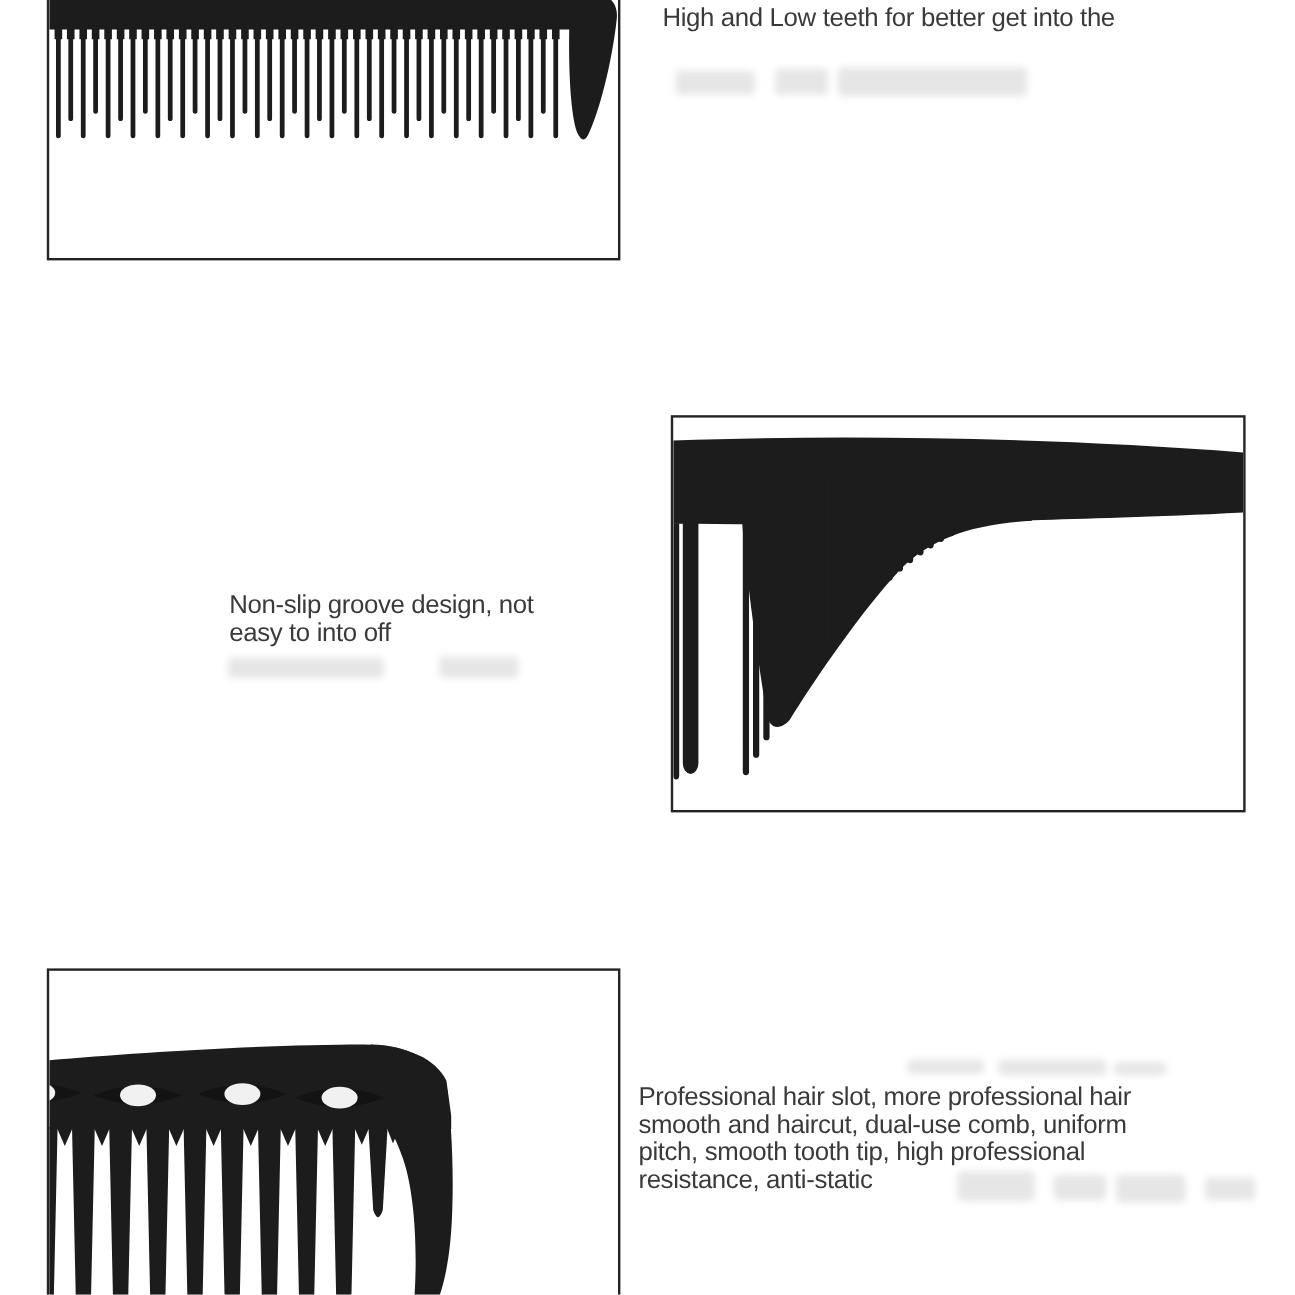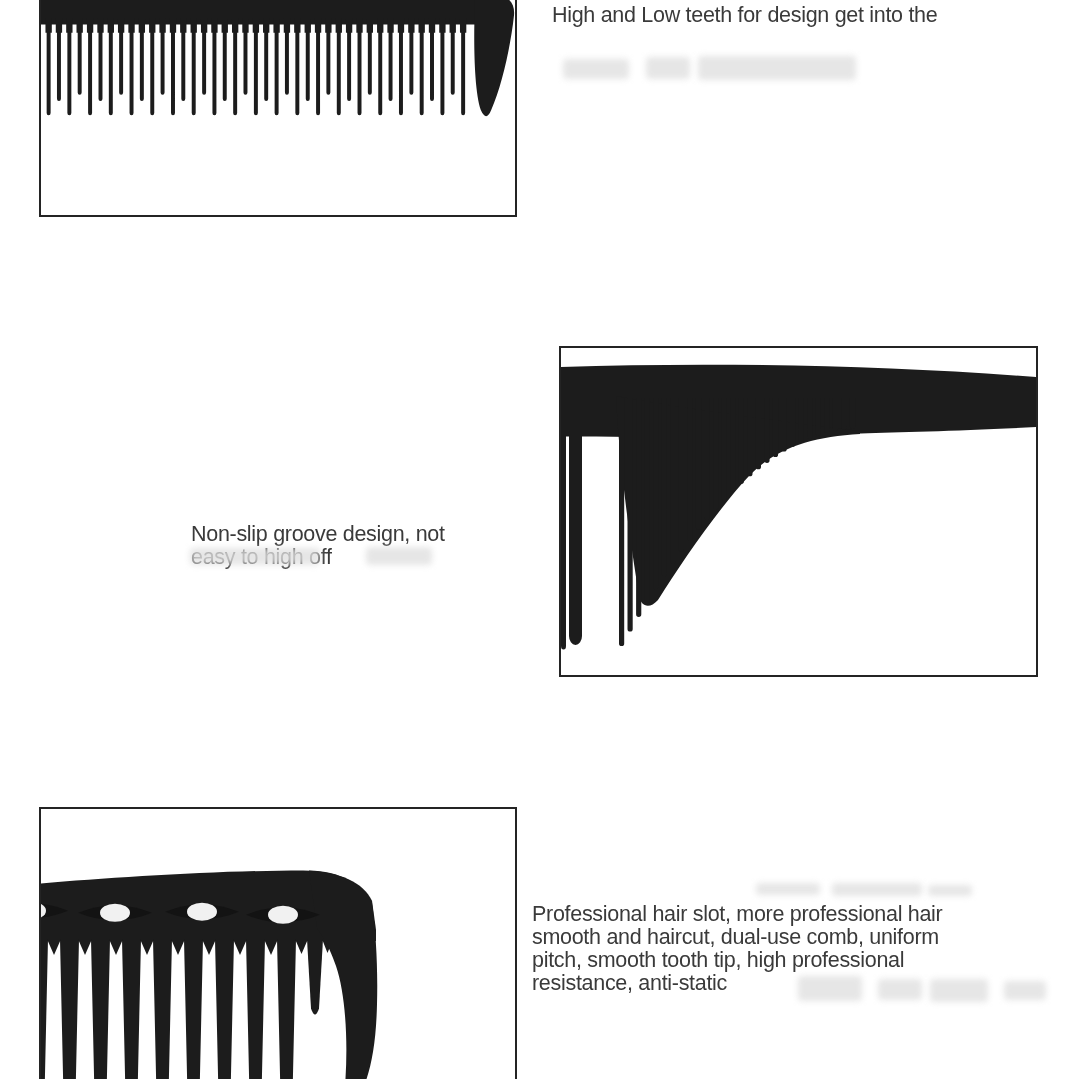--- a/index.html
+++ b/index.html
@@ -9,47 +9,47 @@
   .canvas{position:relative;width:1079px;height:1079px;overflow:hidden;
           background:var(--bg);font-family:"Liberation Sans",sans-serif;}
   .photo{position:absolute;box-sizing:border-box;border:2px solid var(--border);background:#fff;overflow:hidden;}
   .photo svg{display:block;width:100%;height:100%;}
   #photo-1{left:39px;top:-6px;width:478px;height:223px;}
   #photo-2{left:559px;top:346px;width:479px;height:331px;}
   #photo-3{left:39px;top:807px;width:478px;height:292px;}
   .caption{position:absolute;color:var(--text);font-size:21.5px;line-height:23px;letter-spacing:-0.3px;}
   .caption div{white-space:nowrap;}
   #caption-1{left:552px;top:4px;}
-  #caption-2{left:191px;top:523px;}
+  #caption-2{left:191px;top:493px;}
   #caption-3{left:532px;top:903px;}
   .ghost{position:absolute;background:var(--ghost);filter:blur(3px);border-radius:4px;opacity:.8;}
 </style>
 </head>
 <body>
 
 <div class="canvas">
 
   <div class="photo" id="photo-1">
     <svg id="comb1" viewBox="0 0 478 215" preserveAspectRatio="none">
         <path d="M0,0 H453 V28 H0 Z" fill="#1c1c1c"></path>
         <path d="M4.5,22 h6.4 v14 h-6.4 Z M5.7,22 h4 V114.8 a2,2.2 0 0 1 -4,0 Z M14.9,22 h6.4 v14 h-6.4 Z M16.1,22 h4 V100.8 a2,2.2 0 0 1 -4,0 Z M25.4,22 h6.4 v14 h-6.4 Z M26.6,22 h4 V114.8 a2,2.2 0 0 1 -4,0 Z M35.8,22 h6.4 v14 h-6.4 Z M37.0,22 h4 V94.8 a2,2.2 0 0 1 -4,0 Z M46.3,22 h6.4 v14 h-6.4 Z M47.5,22 h4 V114.8 a2,2.2 0 0 1 -4,0 Z M56.8,22 h6.4 v14 h-6.4 Z M58.0,22 h4 V100.8 a2,2.2 0 0 1 -4,0 Z M67.2,22 h6.4 v14 h-6.4 Z M68.4,22 h4 V114.8 a2,2.2 0 0 1 -4,0 Z M77.6,22 h6.4 v14 h-6.4 Z M78.8,22 h4 V94.8 a2,2.2 0 0 1 -4,0 Z M88.1,22 h6.4 v14 h-6.4 Z M89.3,22 h4 V114.8 a2,2.2 0 0 1 -4,0 Z M98.5,22 h6.4 v14 h-6.4 Z M99.7,22 h4 V100.8 a2,2.2 0 0 1 -4,0 Z M109.0,22 h6.4 v14 h-6.4 Z M110.2,22 h4 V114.8 a2,2.2 0 0 1 -4,0 Z M119.4,22 h6.4 v14 h-6.4 Z M120.6,22 h4 V94.8 a2,2.2 0 0 1 -4,0 Z M129.9,22 h6.4 v14 h-6.4 Z M131.1,22 h4 V114.8 a2,2.2 0 0 1 -4,0 Z M140.3,22 h6.4 v14 h-6.4 Z M141.5,22 h4 V100.8 a2,2.2 0 0 1 -4,0 Z M150.8,22 h6.4 v14 h-6.4 Z M152.0,22 h4 V114.8 a2,2.2 0 0 1 -4,0 Z M161.3,22 h6.4 v14 h-6.4 Z M162.5,22 h4 V94.8 a2,2.2 0 0 1 -4,0 Z M171.7,22 h6.4 v14 h-6.4 Z M172.9,22 h4 V114.8 a2,2.2 0 0 1 -4,0 Z M182.1,22 h6.4 v14 h-6.4 Z M183.3,22 h4 V100.8 a2,2.2 0 0 1 -4,0 Z M192.6,22 h6.4 v14 h-6.4 Z M193.8,22 h4 V114.8 a2,2.2 0 0 1 -4,0 Z M203.0,22 h6.4 v14 h-6.4 Z M204.2,22 h4 V94.8 a2,2.2 0 0 1 -4,0 Z M213.5,22 h6.4 v14 h-6.4 Z M214.7,22 h4 V114.8 a2,2.2 0 0 1 -4,0 Z M223.9,22 h6.4 v14 h-6.4 Z M225.1,22 h4 V100.8 a2,2.2 0 0 1 -4,0 Z M234.4,22 h6.4 v14 h-6.4 Z M235.6,22 h4 V114.8 a2,2.2 0 0 1 -4,0 Z M244.8,22 h6.4 v14 h-6.4 Z M246.0,22 h4 V94.8 a2,2.2 0 0 1 -4,0 Z M255.3,22 h6.4 v14 h-6.4 Z M256.5,22 h4 V114.8 a2,2.2 0 0 1 -4,0 Z M265.8,22 h6.4 v14 h-6.4 Z M267.0,22 h4 V100.8 a2,2.2 0 0 1 -4,0 Z M276.2,22 h6.4 v14 h-6.4 Z M277.4,22 h4 V114.8 a2,2.2 0 0 1 -4,0 Z M286.6,22 h6.4 v14 h-6.4 Z M287.8,22 h4 V94.8 a2,2.2 0 0 1 -4,0 Z M297.1,22 h6.4 v14 h-6.4 Z M298.3,22 h4 V114.8 a2,2.2 0 0 1 -4,0 Z M307.5,22 h6.4 v14 h-6.4 Z M308.7,22 h4 V100.8 a2,2.2 0 0 1 -4,0 Z M318.0,22 h6.4 v14 h-6.4 Z M319.2,22 h4 V114.8 a2,2.2 0 0 1 -4,0 Z M328.4,22 h6.4 v14 h-6.4 Z M329.6,22 h4 V94.8 a2,2.2 0 0 1 -4,0 Z M338.9,22 h6.4 v14 h-6.4 Z M340.1,22 h4 V114.8 a2,2.2 0 0 1 -4,0 Z M349.3,22 h6.4 v14 h-6.4 Z M350.5,22 h4 V100.8 a2,2.2 0 0 1 -4,0 Z M359.8,22 h6.4 v14 h-6.4 Z M361.0,22 h4 V114.8 a2,2.2 0 0 1 -4,0 Z M370.3,22 h6.4 v14 h-6.4 Z M371.5,22 h4 V94.8 a2,2.2 0 0 1 -4,0 Z M380.7,22 h6.4 v14 h-6.4 Z M381.9,22 h4 V114.8 a2,2.2 0 0 1 -4,0 Z M391.1,22 h6.4 v14 h-6.4 Z M392.3,22 h4 V100.8 a2,2.2 0 0 1 -4,0 Z M401.6,22 h6.4 v14 h-6.4 Z M402.8,22 h4 V114.8 a2,2.2 0 0 1 -4,0 Z M412.0,22 h6.4 v14 h-6.4 Z M413.2,22 h4 V94.8 a2,2.2 0 0 1 -4,0 Z M422.5,22 h6.4 v14 h-6.4 Z M423.7,22 h4 V114.8 a2,2.2 0 0 1 -4,0 Z " fill="#1c1c1c"></path>
         <path d="M437,0 L463,0 C473,1 478,9 477,19 C474,47 465,88 454,112 Q449,124 443.5,112 C437.5,95 436.5,55 437,28 Z" fill="#1c1c1c"></path>
       </svg>
   </div>
 
   <div class="caption" id="caption-1">
-    <div>High and Low teeth for design get into the</div>
+    <div>High and Low teeth for better get into the</div>
   </div>
   <div class="ghost" style="left:563px;top:59px;width:66px;height:20px;"></div>
   <div class="ghost" style="left:646px;top:57px;width:44px;height:22px;"></div>
   <div class="ghost" style="left:698px;top:56px;width:158px;height:24px;"></div>
 
   <div class="caption" id="caption-2">
     <div>Non-slip groove design, not</div>
-    <div>easy to high off</div>
+    <div>easy to into off</div>
   </div>
   <div class="ghost" style="left:190px;top:548px;width:130px;height:17px;"></div>
   <div class="ghost" style="left:366px;top:547px;width:66px;height:18px;"></div>
 
   <div class="photo" id="photo-2">
     <svg id="comb2" viewBox="0 0 475 327" preserveAspectRatio="none">
         <path d="M0,19 C150,14 320,17 475,29 L475,79 C400,83 340,84 300,85.5 C200,88.5 90,89.5 0,88.5 Z" fill="#1c1c1c"></path>
         <path d="M55,48 C130,62 240,76 299,83 L299,86 C250,89 215,100 188,128 C158,160 120,215 97,252 C88,262 80,258 78,248 C68,185 58,115 55,48 Z" fill="#1c1c1c"></path>
         <path d="M58.0,50 h5.2 V295.4 a2.6,2.6 0 0 1 -5.2,0 Z M66.5,50 h5.2 V280.9 a2.6,2.6 0 0 1 -5.2,0 Z M75.1,50 h5.2 V266.3 a2.6,2.6 0 0 1 -5.2,0 Z M83.6,50 h5.2 V252.2 a2.6,2.6 0 0 1 -5.2,0 Z M92.2,50 h5.2 V238.7 a2.6,2.6 0 0 1 -5.2,0 Z M100.7,50 h5.2 V225.7 a2.6,2.6 0 0 1 -5.2,0 Z M109.3,50 h5.2 V213.2 a2.6,2.6 0 0 1 -5.2,0 Z M117.8,50 h5.2 V201.3 a2.6,2.6 0 0 1 -5.2,0 Z M126.4,50 h5.2 V189.9 a2.6,2.6 0 0 1 -5.2,0 Z M134.9,50 h5.2 V179.1 a2.6,2.6 0 0 1 -5.2,0 Z M143.5,50 h5.2 V168.9 a2.6,2.6 0 0 1 -5.2,0 Z M152.1,50 h5.2 V159.1 a2.6,2.6 0 0 1 -5.2,0 Z M160.6,50 h5.2 V150.0 a2.6,2.6 0 0 1 -5.2,0 Z M169.2,50 h5.2 V141.3 a2.6,2.6 0 0 1 -5.2,0 Z M177.7,50 h5.2 V133.3 a2.6,2.6 0 0 1 -5.2,0 Z M186.3,50 h5.2 V125.7 a2.6,2.6 0 0 1 -5.2,0 Z M194.8,50 h5.2 V118.7 a2.6,2.6 0 0 1 -5.2,0 Z M203.4,50 h5.2 V112.3 a2.6,2.6 0 0 1 -5.2,0 Z M211.9,50 h5.2 V106.4 a2.6,2.6 0 0 1 -5.2,0 Z M220.5,50 h5.2 V101.0 a2.6,2.6 0 0 1 -5.2,0 Z M229.0,50 h5.2 V96.2 a2.6,2.6 0 0 1 -5.2,0 Z M237.6,50 h5.2 V92.0 a2.6,2.6 0 0 1 -5.2,0 Z M246.1,50 h5.2 V88.2 a2.6,2.6 0 0 1 -5.2,0 Z M254.7,50 h5.2 V85.1 a2.6,2.6 0 0 1 -5.2,0 Z M263.2,50 h5.2 V82.5 a2.6,2.6 0 0 1 -5.2,0 Z M271.8,50 h5.2 V80.4 a2.6,2.6 0 0 1 -5.2,0 Z M280.3,50 h5.2 V78.8 a2.6,2.6 0 0 1 -5.2,0 Z M288.9,50 h5.2 V77.9 a2.6,2.6 0 0 1 -5.2,0 Z " fill="#1c1c1c"></path>
         <path d="M0,88 h5 V298 a2.5,3.5 0 0 1 -5,0 Z" fill="#1c1c1c"></path>

